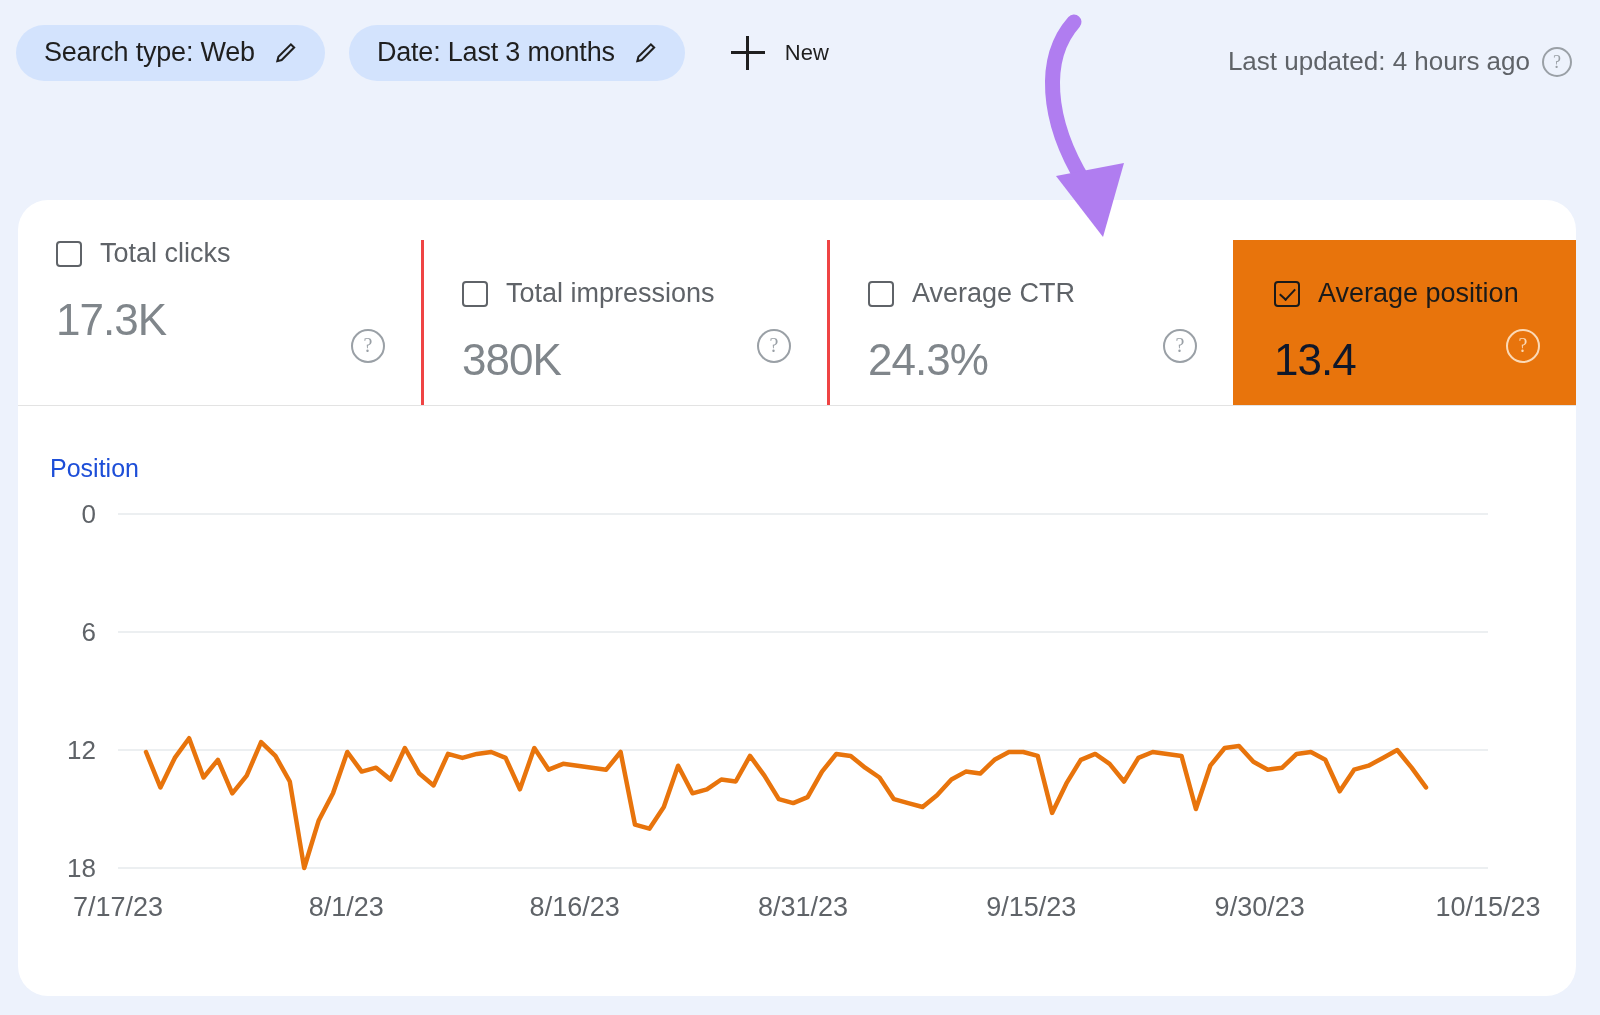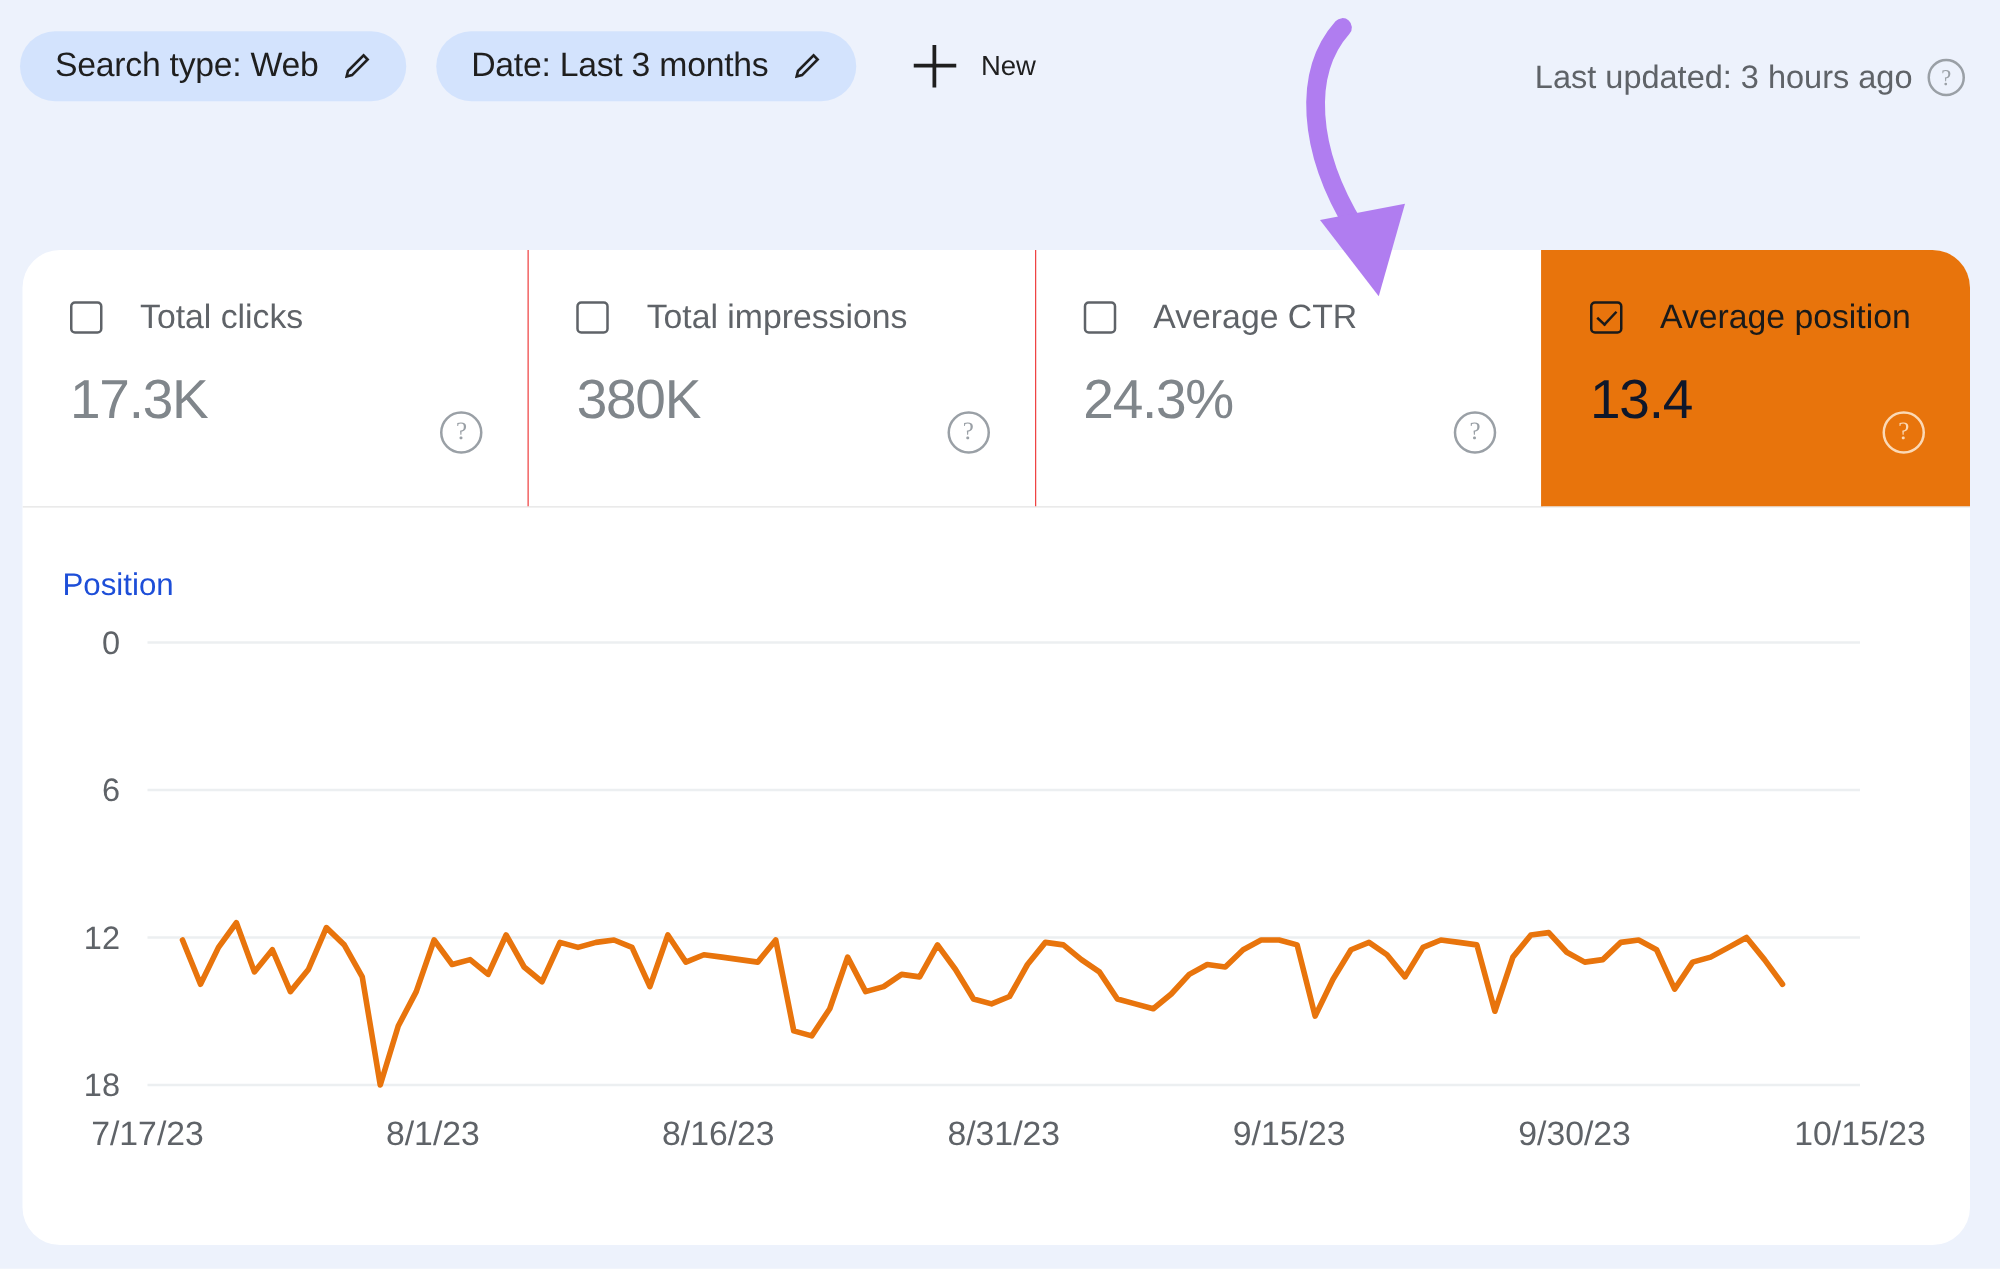--- a/index.html
+++ b/index.html
@@ -123,30 +123,29 @@
     display: flex;
     height: 205px;
     border-bottom: 1px solid #e3e3e3;
   }
   .metric {
     position: relative;
     flex: 1 1 0;
     box-sizing: border-box;
     padding: 38px 0 0 38px;
   }
-  .metric + .metric { border-left: 1px solid #ef4444; }
+  .metric + .metric { border-left: 3px solid #ef4444; margin-top: 40px; }
   .metric.selected {
     background: #e8740c;
     border-left-color: #e8740c;
     max-width: 343px;
   }
   .metric-head {
     display: flex;
     align-items: center;
-    gap: 12px;
   }
   .checkbox {
     width: 26px;
     height: 26px;
     border: 2.5px solid #5f6368;
     border-radius: 4px;
     box-sizing: border-box;
     flex: none;
     margin-right: 18px;
     position: relative;
@@ -239,21 +238,21 @@
       <path d="M4 19.5 L5 15.5 L16.5 4 L19.5 7 L8 18.5 Z" fill="none" stroke="#1f1f1f" stroke-width="1.9"></path>
     </svg>
   </div>
 
   <div class="new-btn">
     <span class="plus-icon"></span>
     <span class="new-label">New</span>
   </div>
 
   <div class="updated">
-    <span>Last updated: 3 hours ago</span>
+    <span>Last updated: 4 hours ago</span>
     <span class="q-circle">
         <span>?</span>
       </span>
   </div>
 </div>
 
 <div class="main-card">
 
   <div class="metrics">
 

